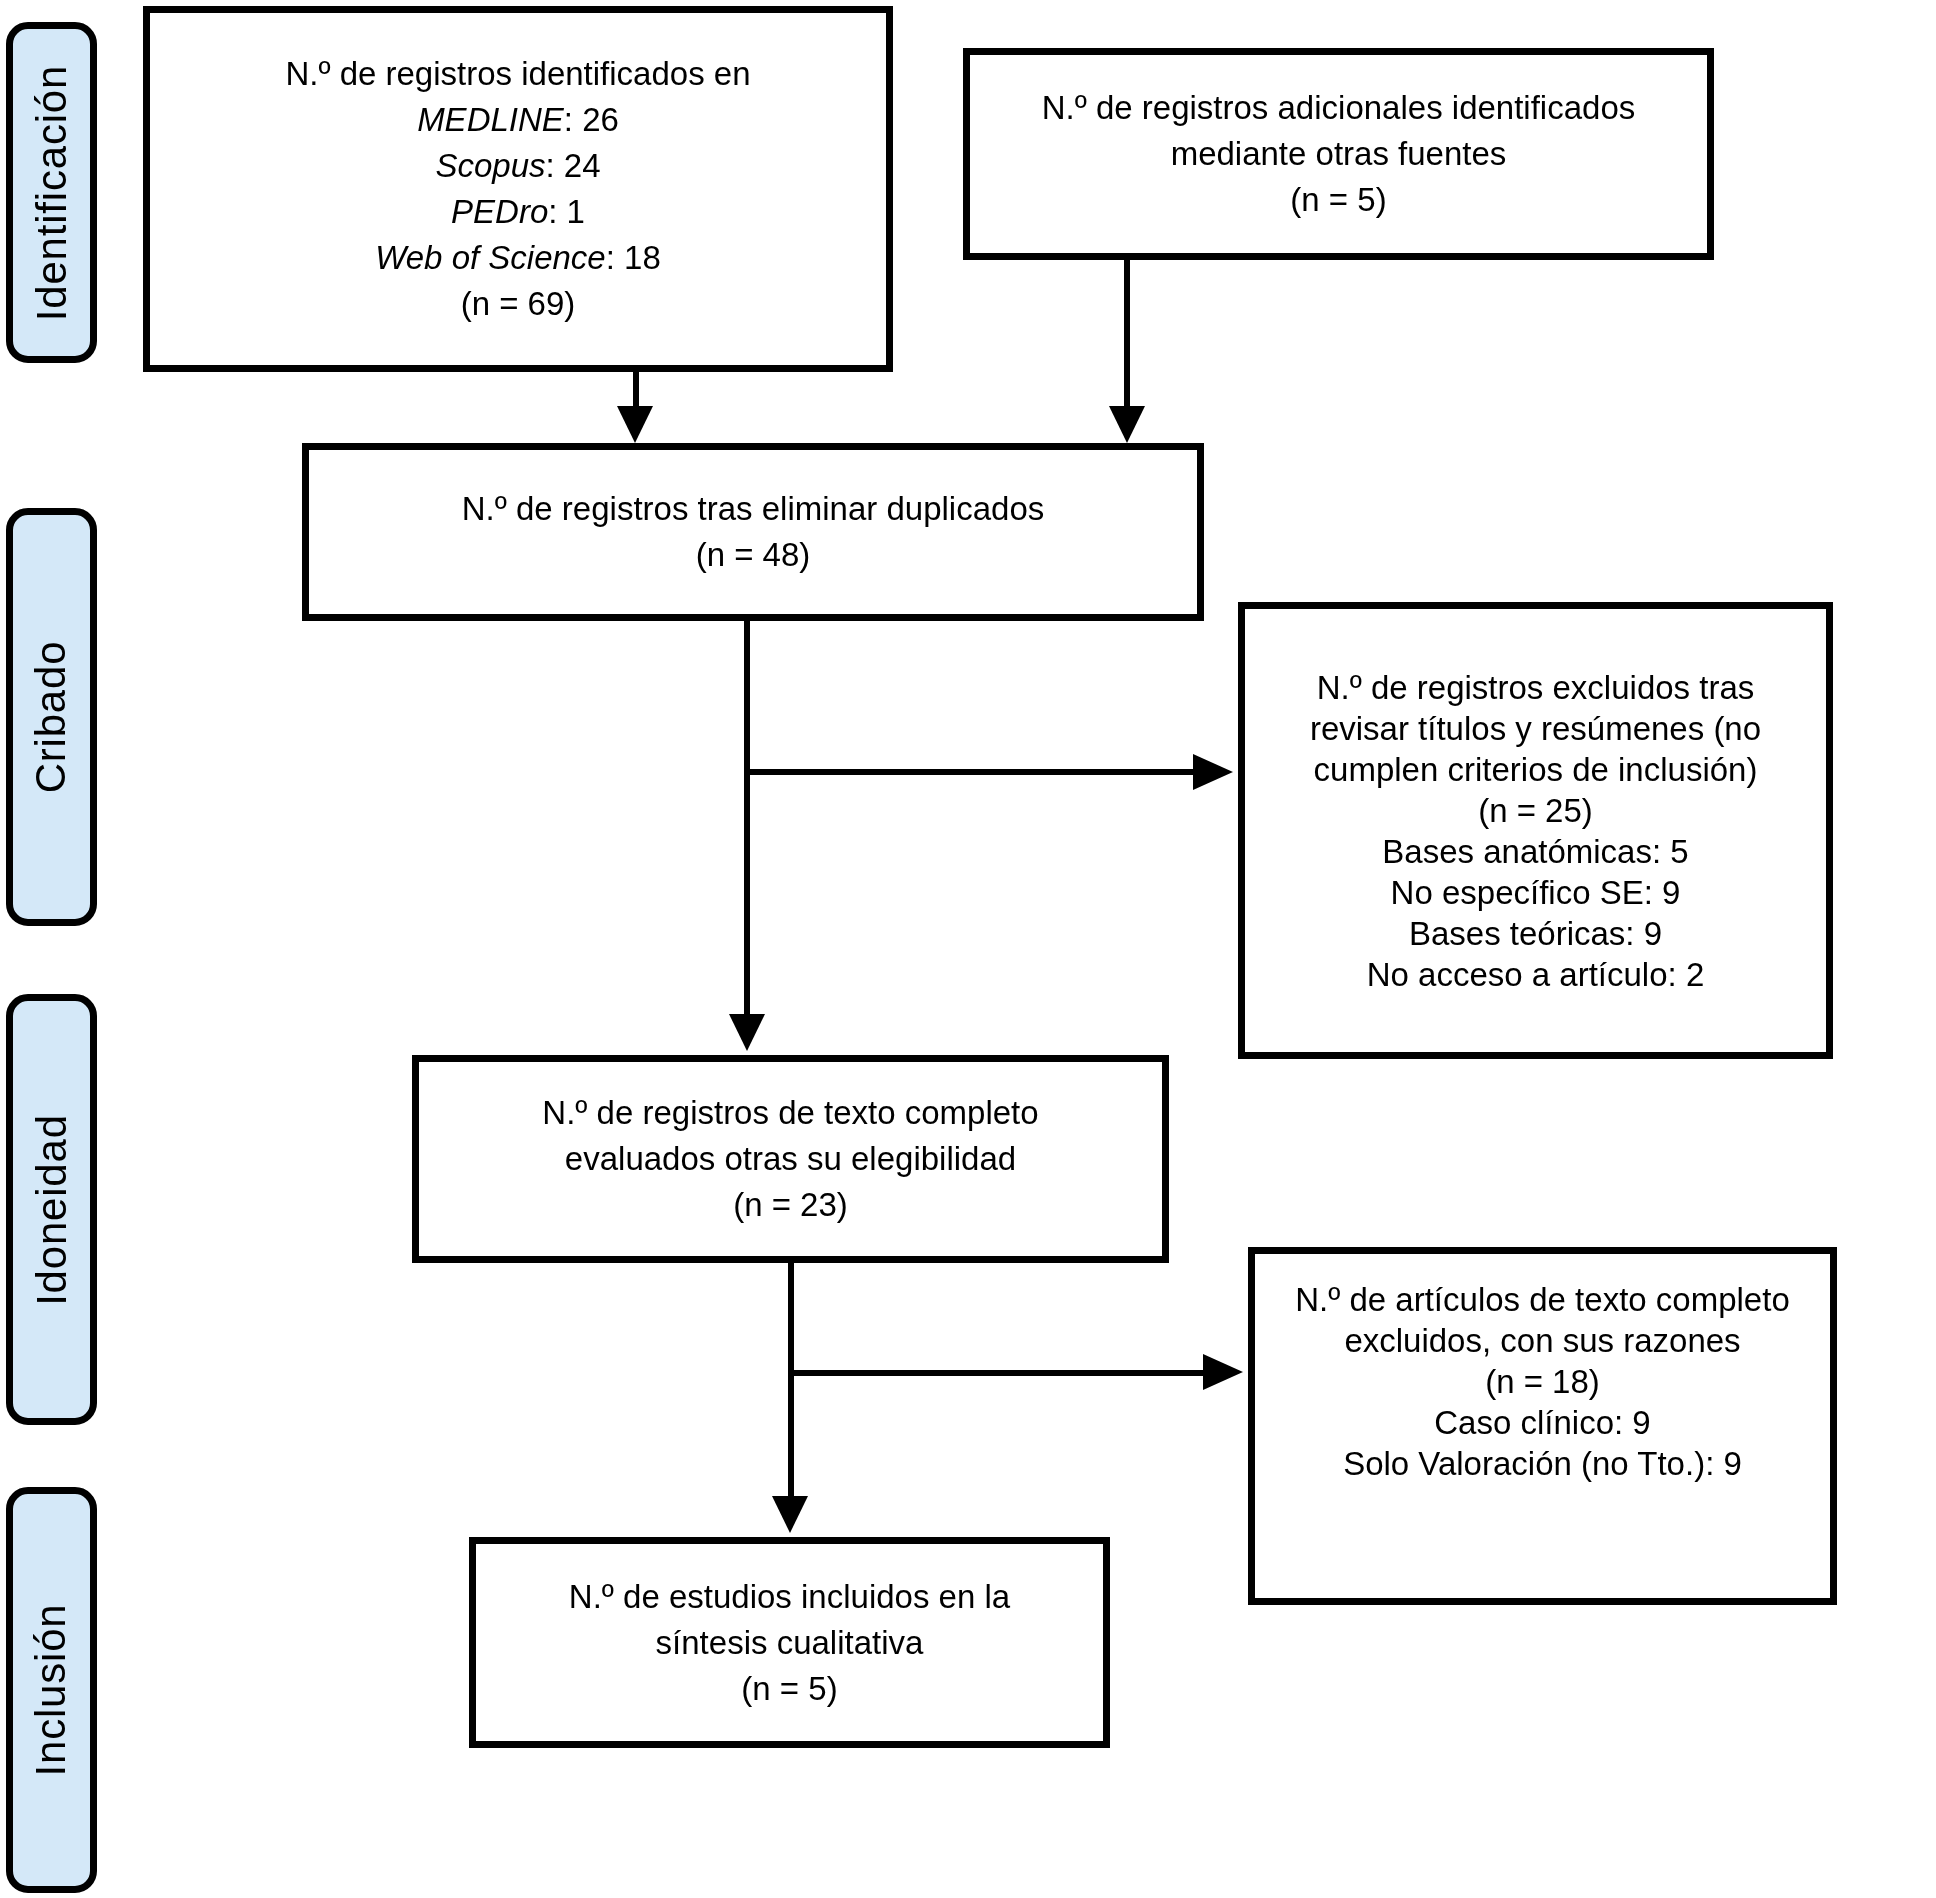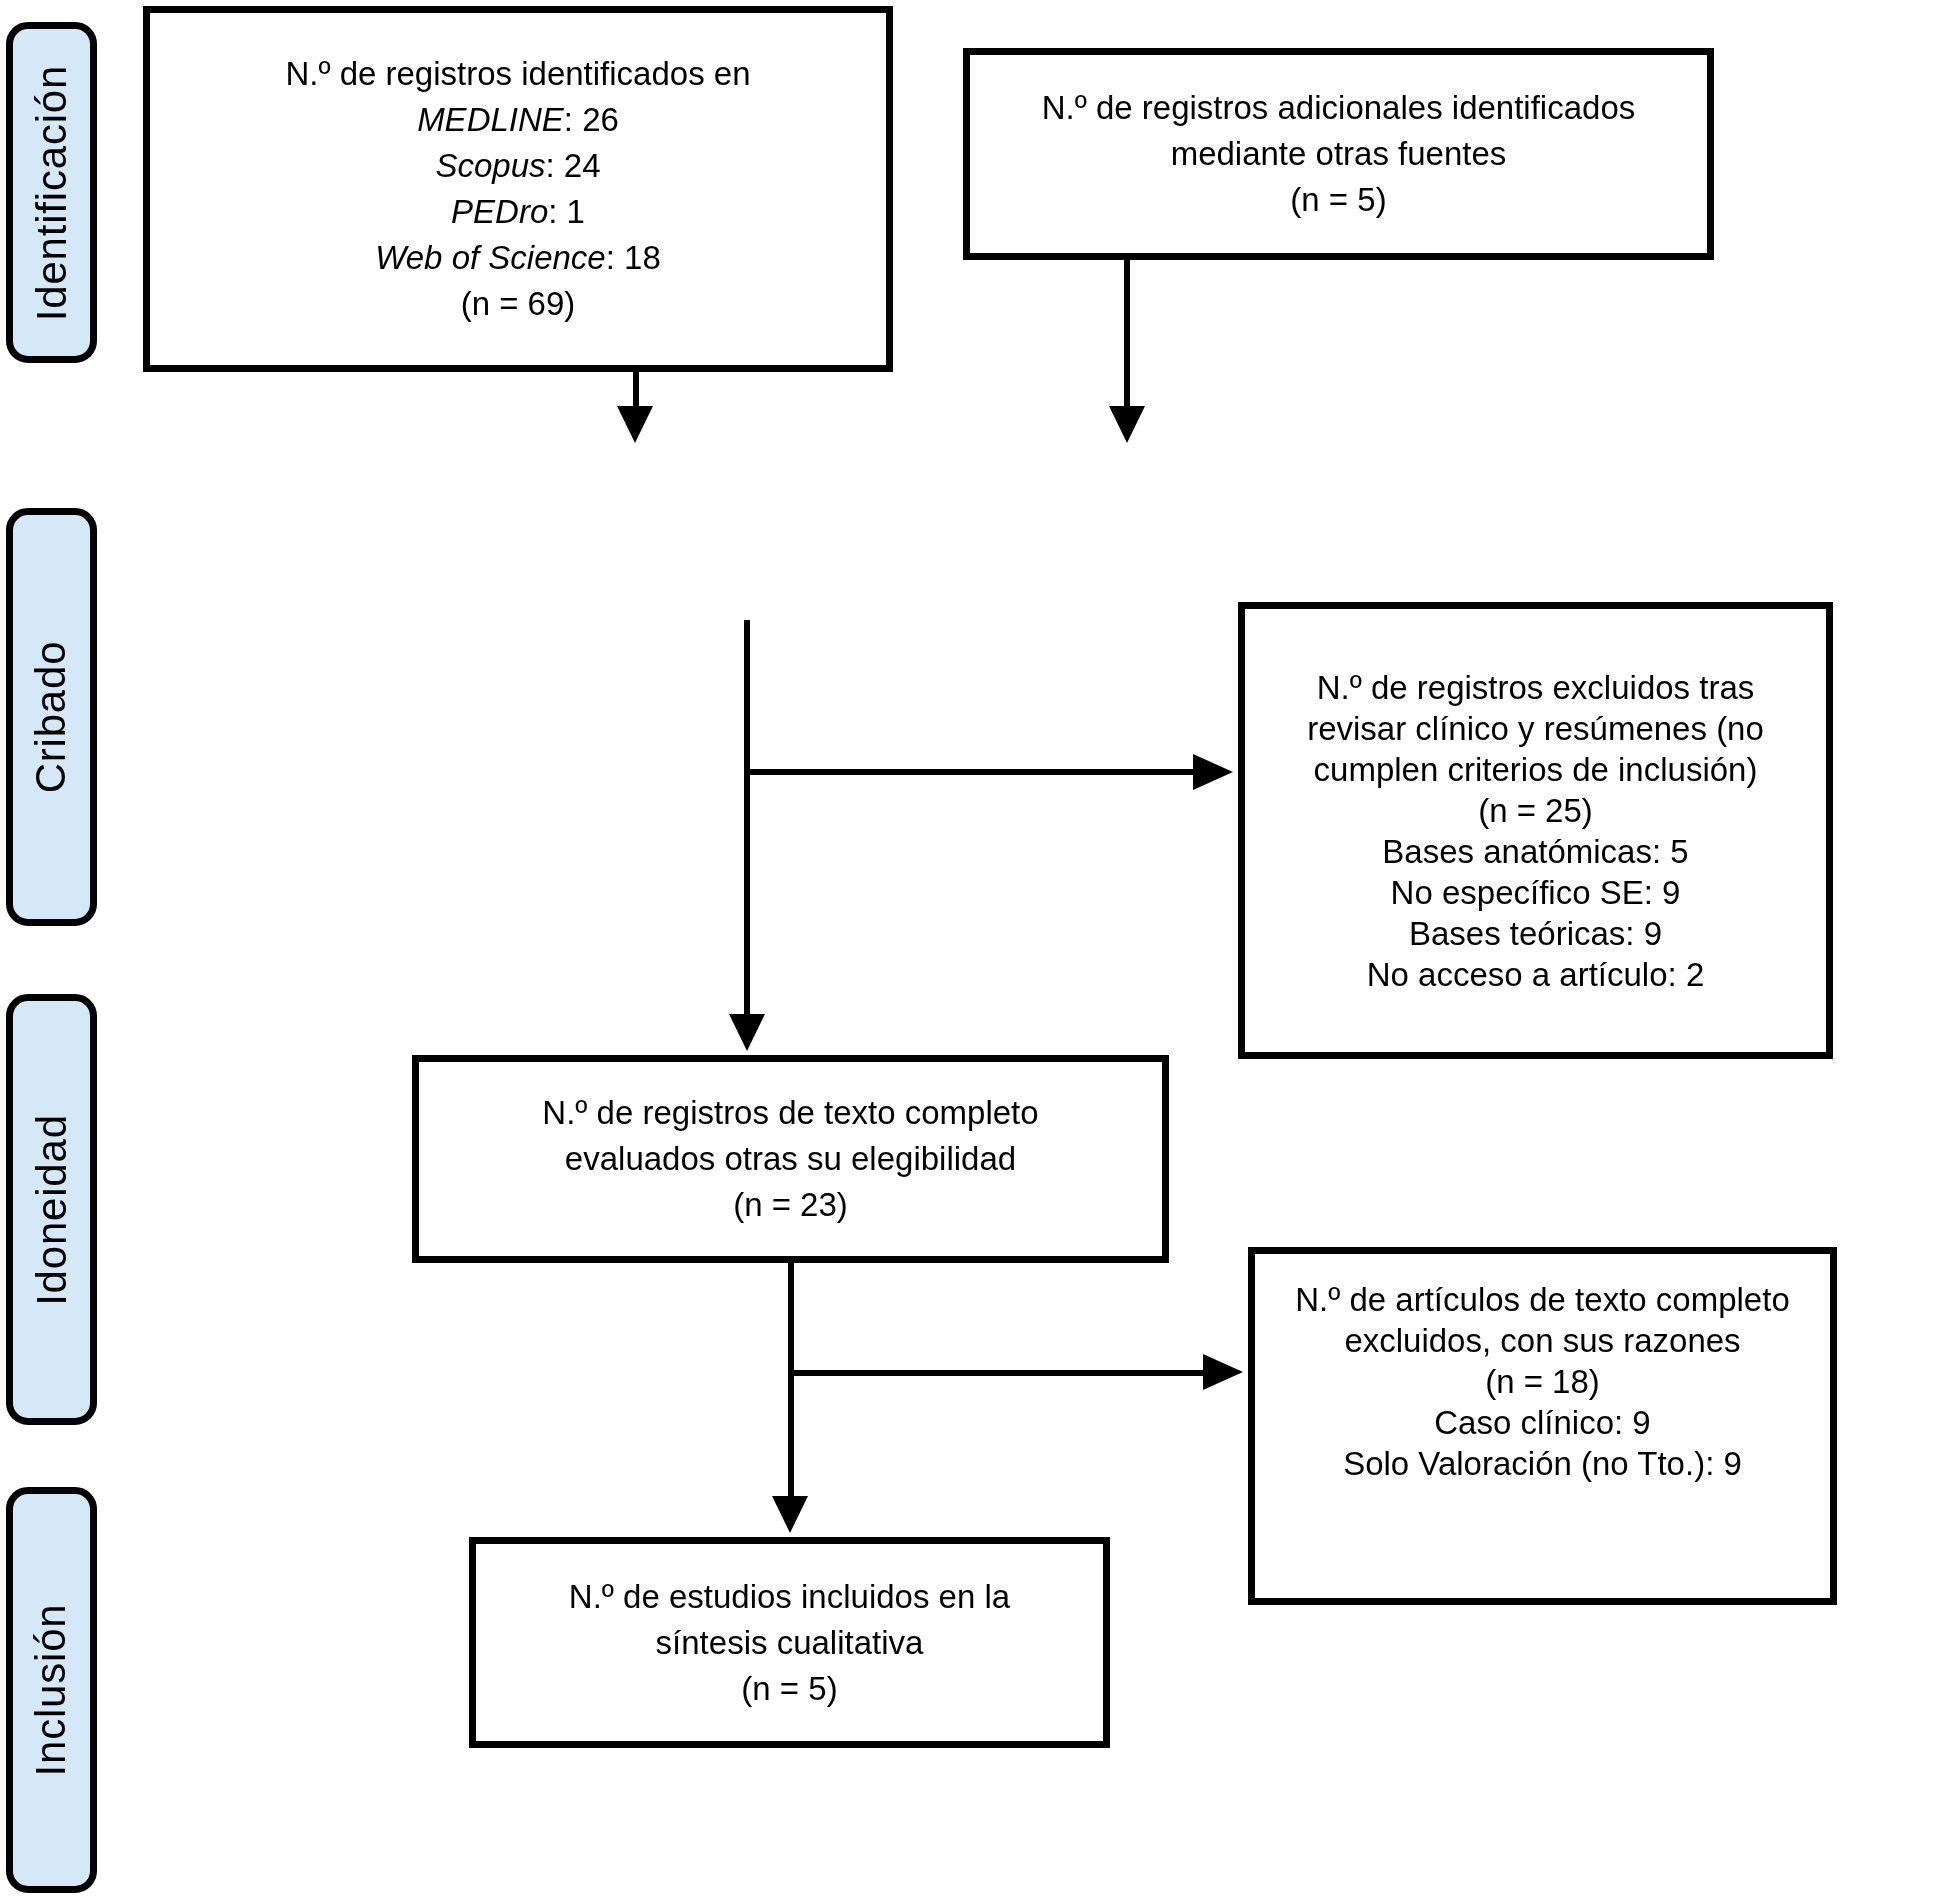--- a/index.html
+++ b/index.html
@@ -89,24 +89,28 @@
       <div class="line"><span class="it">Web of Science</span><span>: 18</span></div>
       <div class="line"><span>(n = 69)</span></div>
     </div>
 
   <div class="box" style="left:963px;top:48px;width:751px;height:212px;">
       <div class="line"><span>N.º de registros adicionales identificados</span></div>
       <div class="line"><span>mediante otras fuentes</span></div>
       <div class="line"><span>(n = 5)</span></div>
     </div>
 
+  <div class="box" style="left:302px;top:443px;width:902px;height:178px;">
+      <div class="line"><span>N.º de registros tras eliminar duplicados</span></div>
+      <div class="line"><span>(n = 48)</span></div>
+    </div>
 
   <div class="box tight" style="left:1238px;top:602px;width:595px;height:457px;">
       <div class="line"><span>N.º de registros excluidos tras</span></div>
-      <div class="line"><span>revisar clínico y resúmenes (no</span></div>
+      <div class="line"><span>revisar títulos y resúmenes (no</span></div>
       <div class="line"><span>cumplen criterios de inclusión)</span></div>
       <div class="line"><span>(n = 25)</span></div>
       <div class="line"><span>Bases anatómicas: 5</span></div>
       <div class="line"><span>No específico SE: 9</span></div>
       <div class="line"><span>Bases teóricas: 9</span></div>
       <div class="line"><span>No acceso a artículo: 2</span></div>
     </div>
 
   <div class="box" style="left:412px;top:1055px;width:757px;height:208px;">
       <div class="line"><span>N.º de registros de texto completo</span></div>

